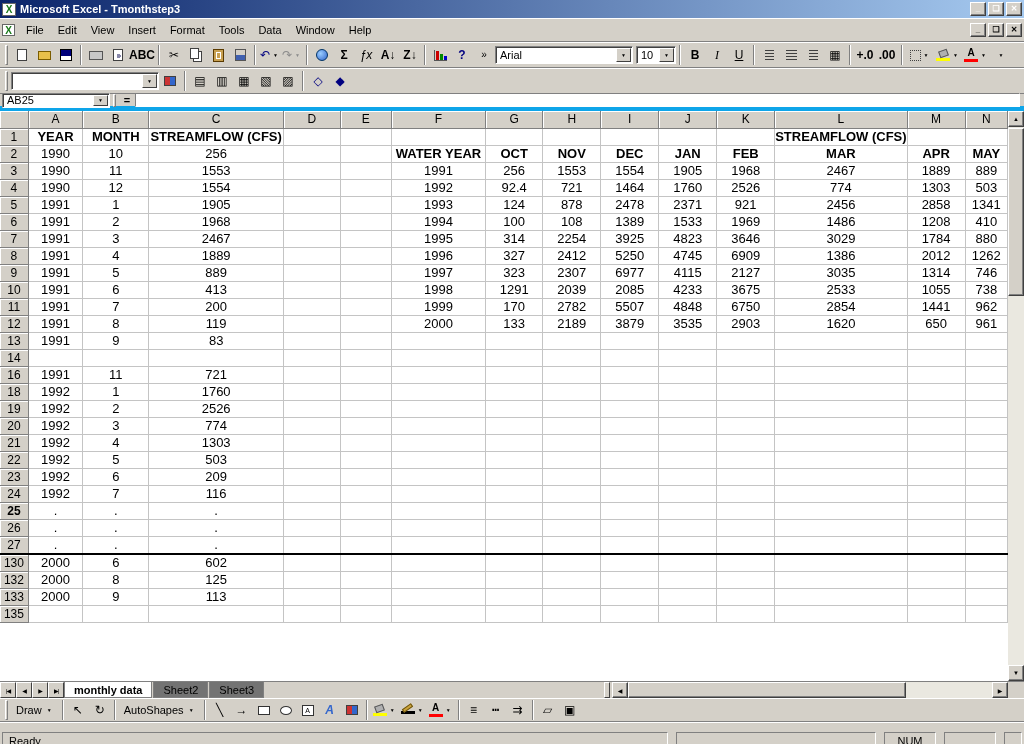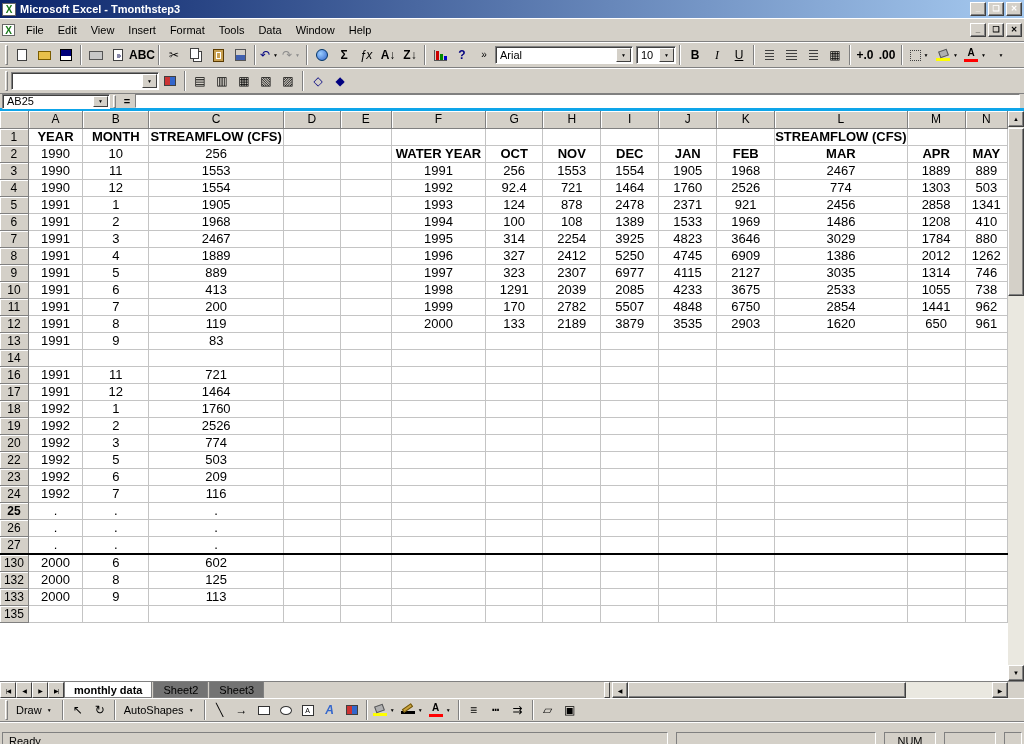--- a/index.html
+++ b/index.html
@@ -44,21 +44,21 @@
   .ic-chart{width:13px;height:11px;border-left:1px solid #555;border-bottom:1px solid #555;background-image:linear-gradient(#c00 0 0),linear-gradient(#080 0 0),linear-gradient(#00c 0 0);background-repeat:no-repeat;background-size:3px 9px,3px 6px,3px 4px;background-position:1px 100%,5px 100%,9px 100%;}
   .ic-lines{width:11px;height:10px;background:repeating-linear-gradient(to bottom,#404040 0 1px,transparent 1px 3px);}
   .ic-borders{width:11px;height:11px;border:1px dotted #404040;}
   .ic-bucket{width:9px;height:7px;background:#b0b0b0;border:1px solid #555;transform:rotate(-20deg);}
   .ic-pencil{width:11px;height:4px;background:#caa23a;border:1px solid #6a5310;transform:rotate(-35deg);}
   .ic-pic{width:12px;height:10px;border:1px solid #404040;background:linear-gradient(90deg,#c33 0 50%,#36c 50%);}
   .ic-rect{width:12px;height:9px;border:1px solid #333;background:#fff;}
   .ic-oval{width:12px;height:9px;border:1px solid #333;border-radius:50%;background:#fff;}
   .ic-textbox{width:12px;height:11px;border:1px solid #333;background:#fff;font-size:7px;display:flex;align-items:center;justify-content:center;}
   
-  #formulabar{left:0;top:94px;width:1024px;height:17px;background:#d4d0c8;display:flex;align-items:center;padding:0 2px;border-bottom:3px solid #0ea5e9;}
+  #formulabar{left:0;top:94px;width:1024px;height:17px;background:#d4d0c8;display:flex;align-items:center;padding:0 2px;border-bottom:5px solid #0ea5e9;}
   #namebox{width:108px;height:15px;}
   .fb-eq{width:16px;height:14px;display:flex;align-items:center;justify-content:center;font-weight:bold;}
   .fb-edit{flex:1;height:14px;background:#fff;border:1px solid;border-color:#808080 #fff #fff #808080;margin-right:2px;font-size:12px;padding-left:3px;}
   
   #sheet-viewport{left:0;top:111px;width:1008px;height:570px;overflow:hidden;background:#fff;}
   table#sheet{border-collapse:collapse;table-layout:fixed;}
   #sheet td{padding:0;height:17px;line-height:16px;white-space:nowrap;overflow:visible;}
   #sheet td.cell{border-right:1px solid #c4c4c4;border-bottom:1px solid #c4c4c4;text-align:center;font-size:13px;background:#fff;}
   #sheet td.hd{background:#d4d0c8;border-right:1px solid #808080;border-bottom:1px solid #808080;box-shadow:inset 1px 1px 0 #fff;text-align:center;font-size:12px;}
   #sheet td.b{font-weight:bold;}
@@ -576,37 +576,20 @@
           <td class="cell"></td>
           <td class="cell"></td>
           <td class="cell"></td>
           <td class="cell"></td>
           <td class="cell"></td>
           <td class="cell"></td>
           <td class="cell"></td>
           <td class="cell"></td>
         </tr>
         <tr style="height:17px">
-          <td class="hd">17</td>
-          <td class="cell">1991</td>
-          <td class="cell">12</td>
-          <td class="cell">1464</td>
-          <td class="cell"></td>
-          <td class="cell"></td>
-          <td class="cell"></td>
-          <td class="cell"></td>
-          <td class="cell"></td>
-          <td class="cell"></td>
-          <td class="cell"></td>
-          <td class="cell"></td>
-          <td class="cell"></td>
-          <td class="cell"></td>
-          <td class="cell"></td>
-        </tr>
-        <tr style="height:17px">
           <td class="hd">18</td>
           <td class="cell">1992</td>
           <td class="cell">1</td>
           <td class="cell">1760</td>
           <td class="cell"></td>
           <td class="cell"></td>
           <td class="cell"></td>
           <td class="cell"></td>
           <td class="cell"></td>
           <td class="cell"></td>
@@ -631,20 +614,37 @@
           <td class="cell"></td>
           <td class="cell"></td>
           <td class="cell"></td>
           <td class="cell"></td>
         </tr>
         <tr style="height:17px">
           <td class="hd">20</td>
           <td class="cell">1992</td>
           <td class="cell">3</td>
           <td class="cell">774</td>
+          <td class="cell"></td>
+          <td class="cell"></td>
+          <td class="cell"></td>
+          <td class="cell"></td>
+          <td class="cell"></td>
+          <td class="cell"></td>
+          <td class="cell"></td>
+          <td class="cell"></td>
+          <td class="cell"></td>
+          <td class="cell"></td>
+          <td class="cell"></td>
+        </tr>
+        <tr style="height:17px">
+          <td class="hd">21</td>
+          <td class="cell">1992</td>
+          <td class="cell">4</td>
+          <td class="cell">1303</td>
           <td class="cell"></td>
           <td class="cell"></td>
           <td class="cell"></td>
           <td class="cell"></td>
           <td class="cell"></td>
           <td class="cell"></td>
           <td class="cell"></td>
           <td class="cell"></td>
           <td class="cell"></td>
           <td class="cell"></td>

